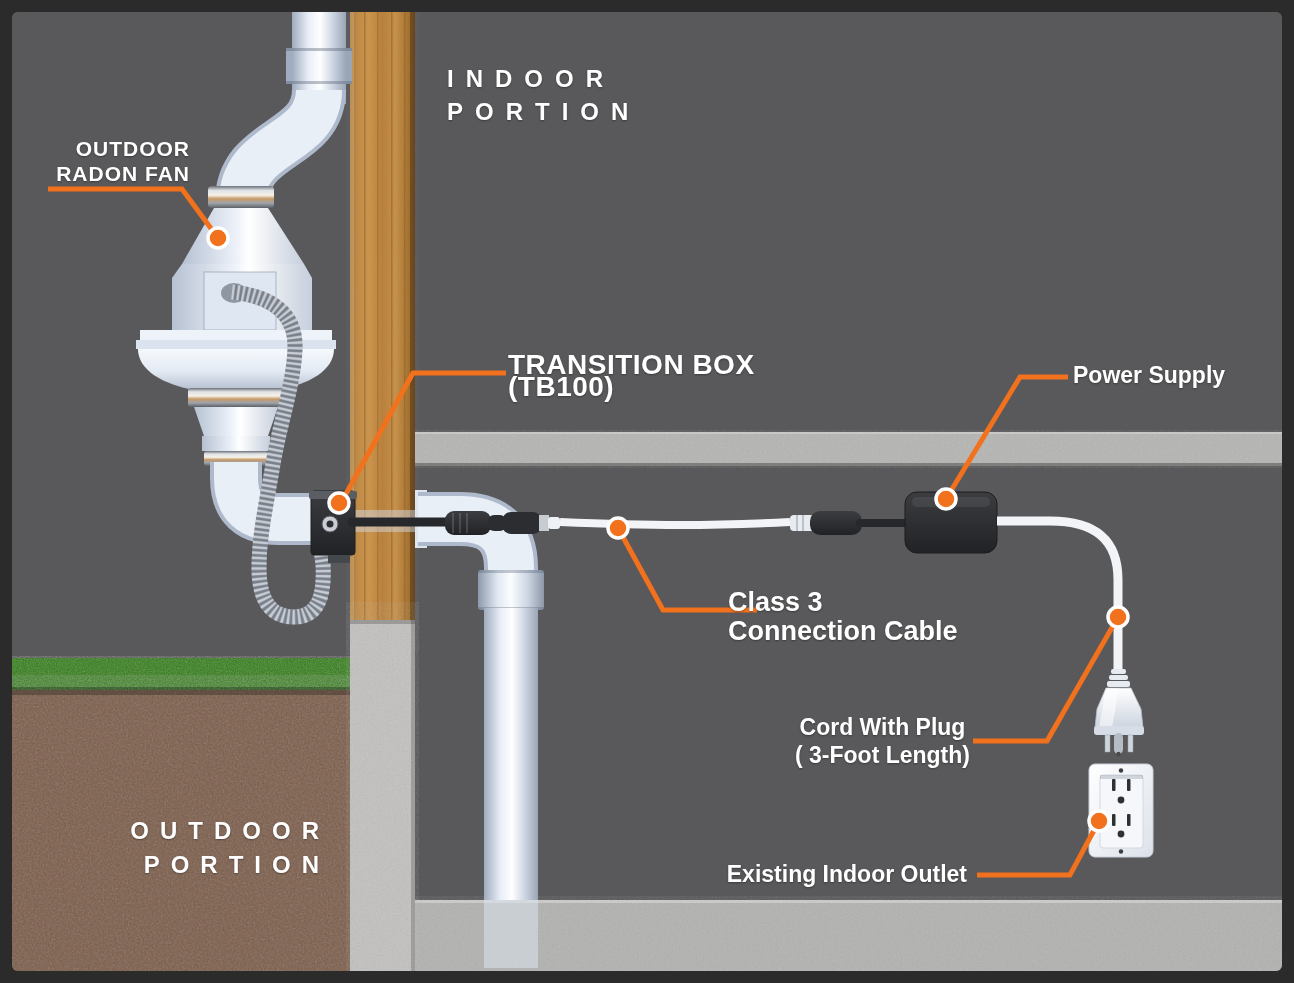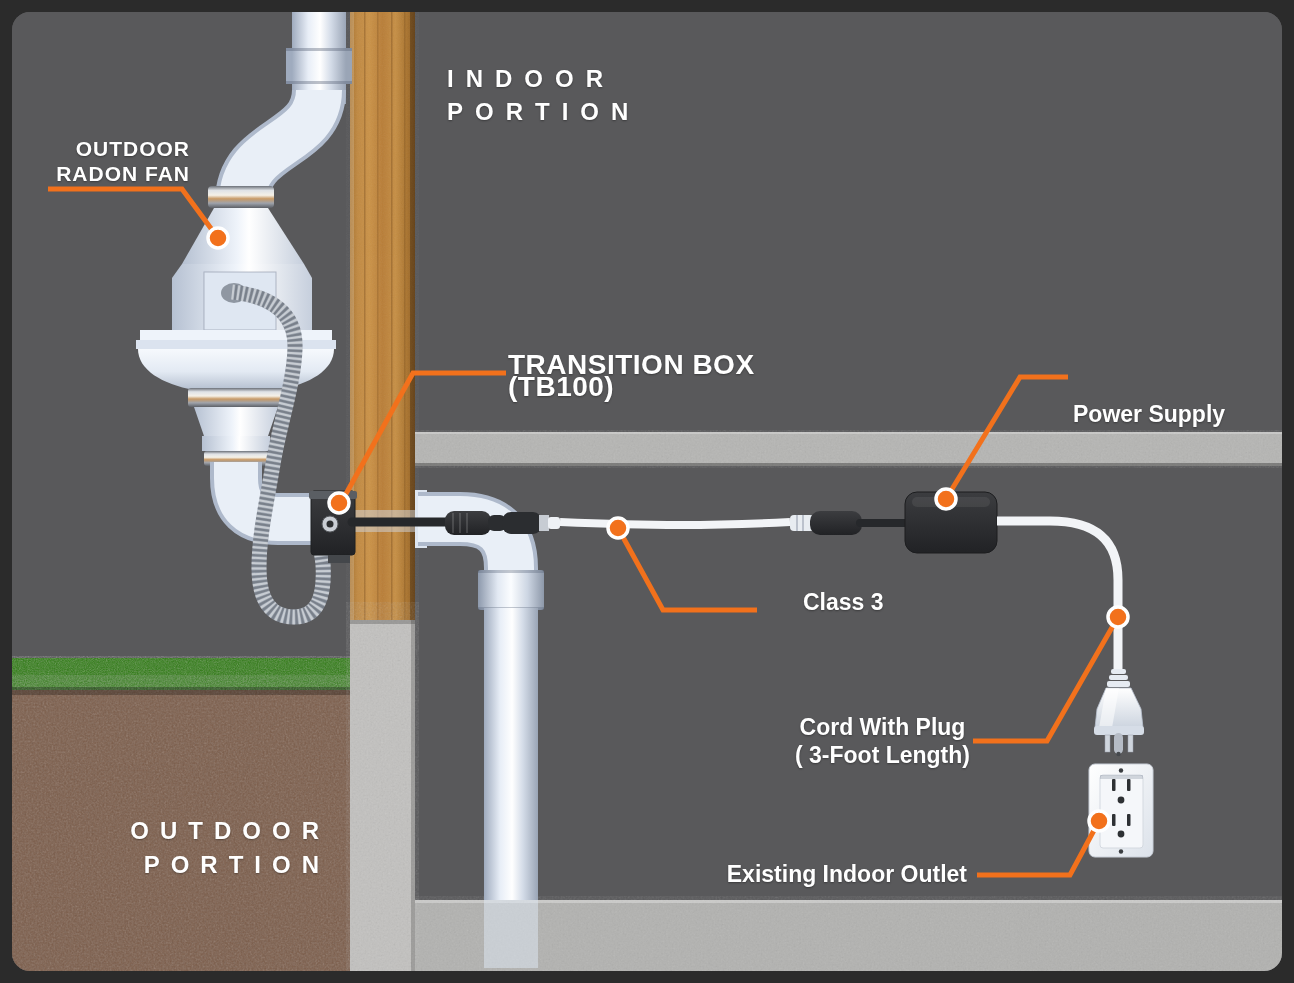--- a/index.html
+++ b/index.html
@@ -1,29 +1,29 @@
 <!DOCTYPE html>
 <html><head>
 <meta charset="utf-8">
 <style>
   html,body{margin:0;padding:0;background:#2b2b2b;}
   .stage{position:relative;width:1294px;height:983px;background:#2b2b2b;overflow:hidden;
          font-family:"Liberation Sans",sans-serif;}
   .scene{position:absolute;left:12px;top:12px;width:1270px;height:959px;
-         background:#59595b;border-radius:18px;overflow:hidden;}
+         background:#59595b;border-radius:6px;overflow:hidden;}
   .scene svg.art{position:absolute;left:0;top:0;}
   .lbl{position:absolute;color:#ffffff;font-weight:bold;white-space:nowrap;
        text-shadow:0 1px 2px rgba(0,0,0,0.35);}
   .lbl span{display:block;}
   .lbl-indoor   {left:435px;top:50px;font-size:24px;line-height:33px;letter-spacing:12px;}
   .lbl-outdoor  {right:952px;top:802px;font-size:24px;line-height:34px;letter-spacing:11px;text-align:right;}
   .lbl-radon    {right:1092px;top:124px;font-size:21px;line-height:25px;letter-spacing:1px;text-align:right;}
   .lbl-trans    {left:496px;top:342px;font-size:28px;line-height:22px;letter-spacing:0.5px;}
-  .lbl-power    {left:1061px;top:350px;font-size:23px;line-height:27px;margin-top:39px;}
-  .lbl-class3   {left:791px;top:576px;font-size:23px;line-height:29px;}
+  .lbl-power    {left:1061px;top:350px;font-size:23px;line-height:27px;}
+  .lbl-class3   {left:716px;top:576px;font-size:27px;line-height:29px;}
   .lbl-cord     {right:312px;top:701px;font-size:23px;line-height:28px;text-align:center;}
   .lbl-outlet   {right:315px;top:849px;font-size:23px;line-height:27px;text-align:left;}
 </style>
 </head>
 <body>
 
 <div class="stage">
 <div class="scene">
 
   <svg class="art" width="1270" height="959" viewBox="0 0 1270 959">
@@ -297,20 +297,21 @@
   </div>
   <div class="lbl lbl-trans">
     <span>TRANSITION BOX</span>
     <span>(TB100)</span>
   </div>
   <div class="lbl lbl-power">
     <span>Power Supply</span>
   </div>
   <div class="lbl lbl-class3">
     <span>Class 3</span>
+    <span>Connection Cable</span>
   </div>
   <div class="lbl lbl-cord">
     <span>Cord With Plug</span>
     <span>( 3-Foot Length)</span>
   </div>
   <div class="lbl lbl-outlet">
     <span>Existing Indoor Outlet</span>
   </div>
 
 </div>

